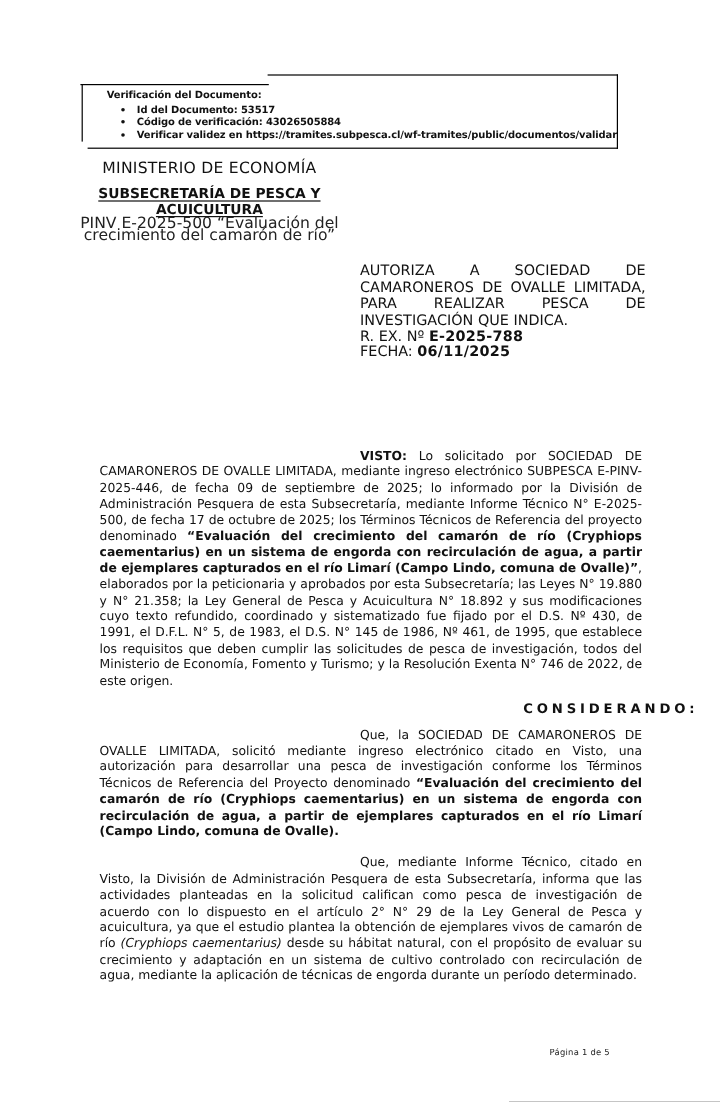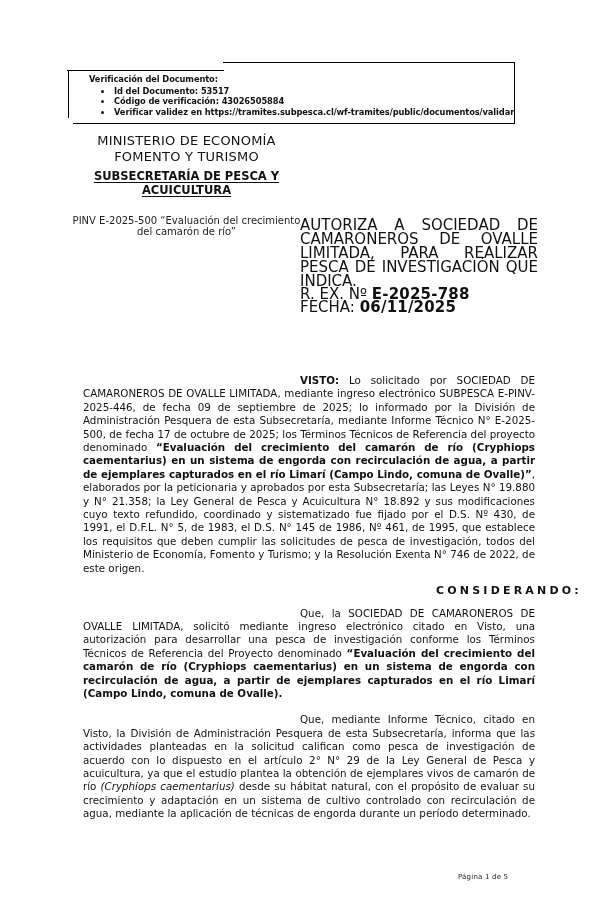--- a/index.html
+++ b/index.html
@@ -25,32 +25,32 @@
     border-top:1.6px solid #000; border-right:1.6px solid #000;
   }
   .verify-box::after { 
     content:""; position:absolute; left:4px; right:-4px; bottom:-6px;
     border-bottom:1.6px solid #000;
   }
   .verify-box ul { list-style:disc; margin-left:24px; margin-top:1px; }
   .verify-box li { padding-left:1px; }
 
   
-  .letterhead { position:absolute; left:64px; top:133px; width:245px; text-align:center; }
+  .letterhead { position:absolute; left:52px; top:133px; width:245px; text-align:center; }
   .ministry { font-size:13px; line-height:15.5px; letter-spacing:0.2px; }
   .subsec {
     margin-top:6px; font-size:11.5px; line-height:13.5px; font-weight:bold;
     text-decoration:underline; text-underline-offset:2px;
   }
   .pinv-ref {
-    margin:19px auto 0; width:228px; font-size:10px; line-height:10.5px; color:#222;
+    margin:0 auto 0; width:228px; font-size:13px; line-height:10.5px; color:#222;
   }
 
   
-  .title-block { position:absolute; left:300px; top:218px; width:238px; font-size:15px; }
+  .title-block { position:absolute; left:300px; top:218px; width:238px; font-size:12px; }
   .subject { text-align:justify; line-height:14px; }
   .city   { margin-top:21px; line-height:13px; }
   .resline{ margin-top:0; line-height:13px; }
   .resline b { letter-spacing:0.2px; }
 
   
   .body-text {
     position:absolute; left:83px; top:374px; width:452px;
     font-size:10.3px; line-height:13.4px; text-align:justify;
   }
@@ -78,21 +78,20 @@
     <div>Verificación del Documento:</div>
     <ul>
       <li>Id del Documento: 53517</li>
       <li>Código de verificación: 43026505884</li>
       <li>Verificar validez en https://tramites.subpesca.cl/wf-tramites/public/documentos/validar</li>
     </ul>
   </div>
 
   <div class="letterhead">
     <div class="ministry">MINISTERIO DE ECONOMÍA</div>
-    <div class="ministry">FOMENTO Y TURISMO</div>
     <div class="subsec">
       <div>SUBSECRETARÍA DE PESCA Y</div>
       <div>ACUICULTURA</div>
     </div>
     <div class="pinv-ref">PINV E-2025-500 “Evaluación del crecimiento del camarón de río”</div>
   </div>
 
   <div class="title-block">
     <div class="subject">AUTORIZA A SOCIEDAD DE CAMARONEROS DE OVALLE LIMITADA, PARA REALIZAR PESCA DE INVESTIGACIÓN QUE INDICA.</div>
     <div class="resline"><span>R. EX. Nº </span><b>E-2025-788</b></div>

